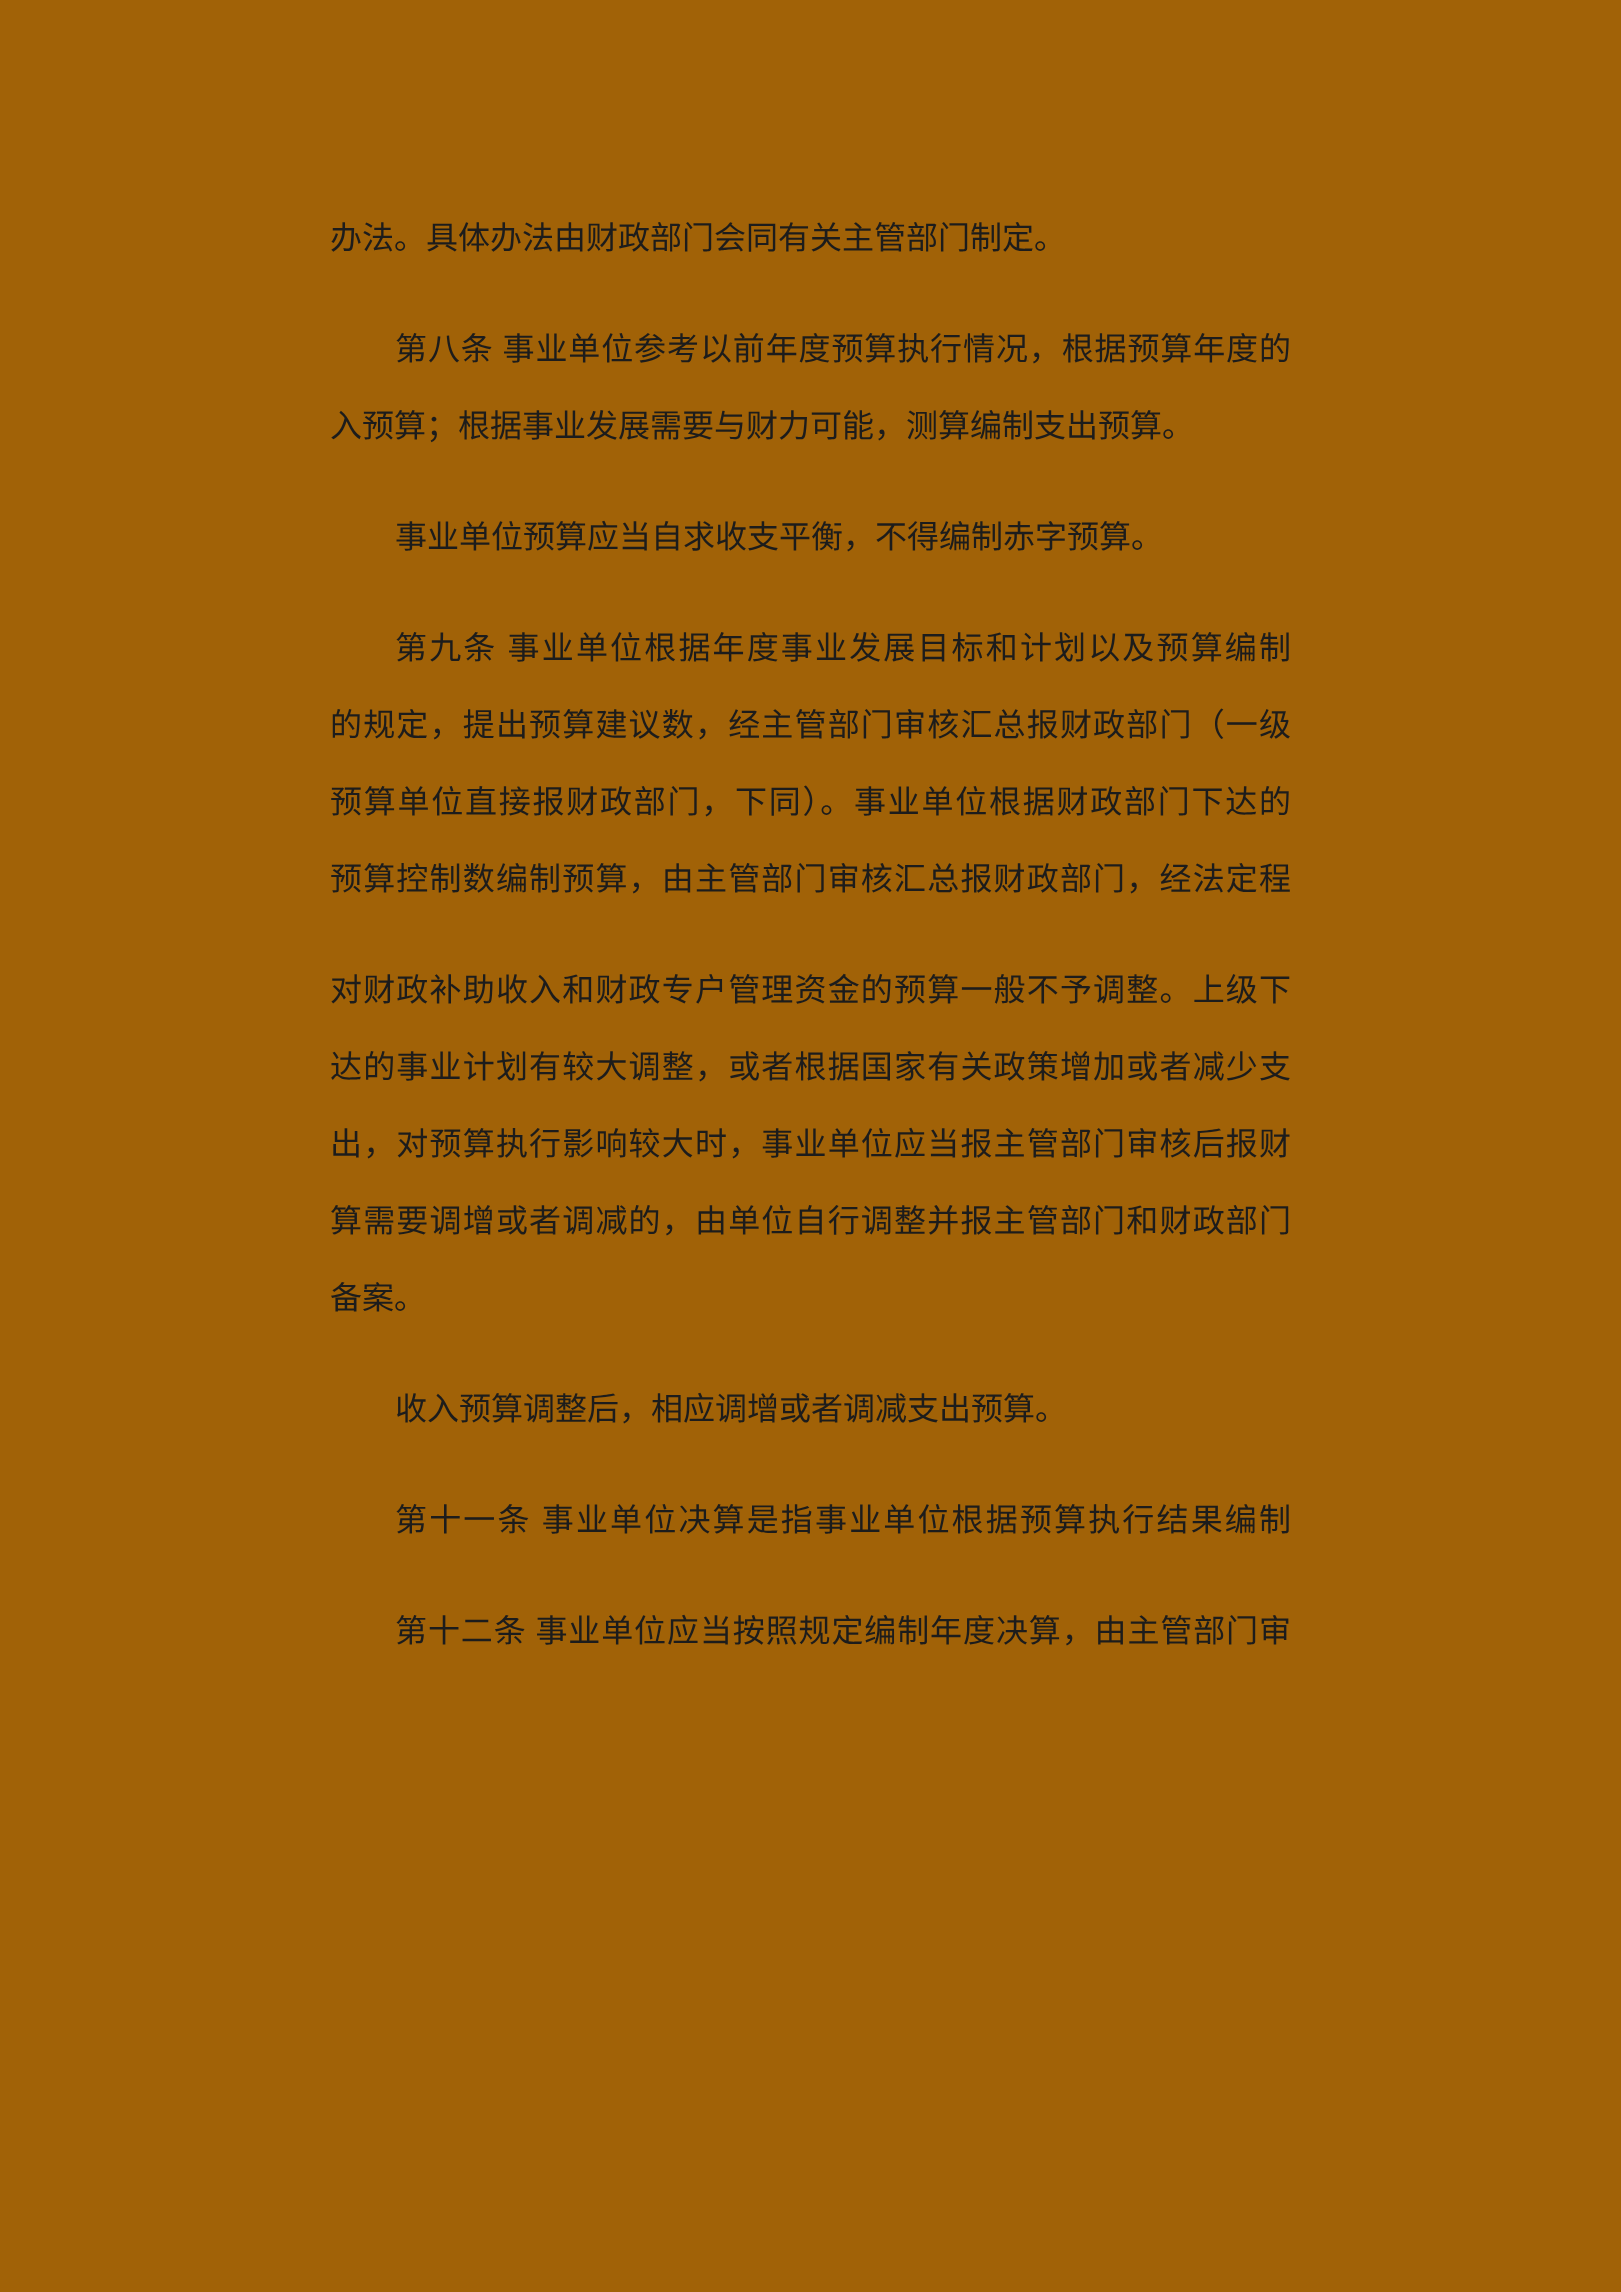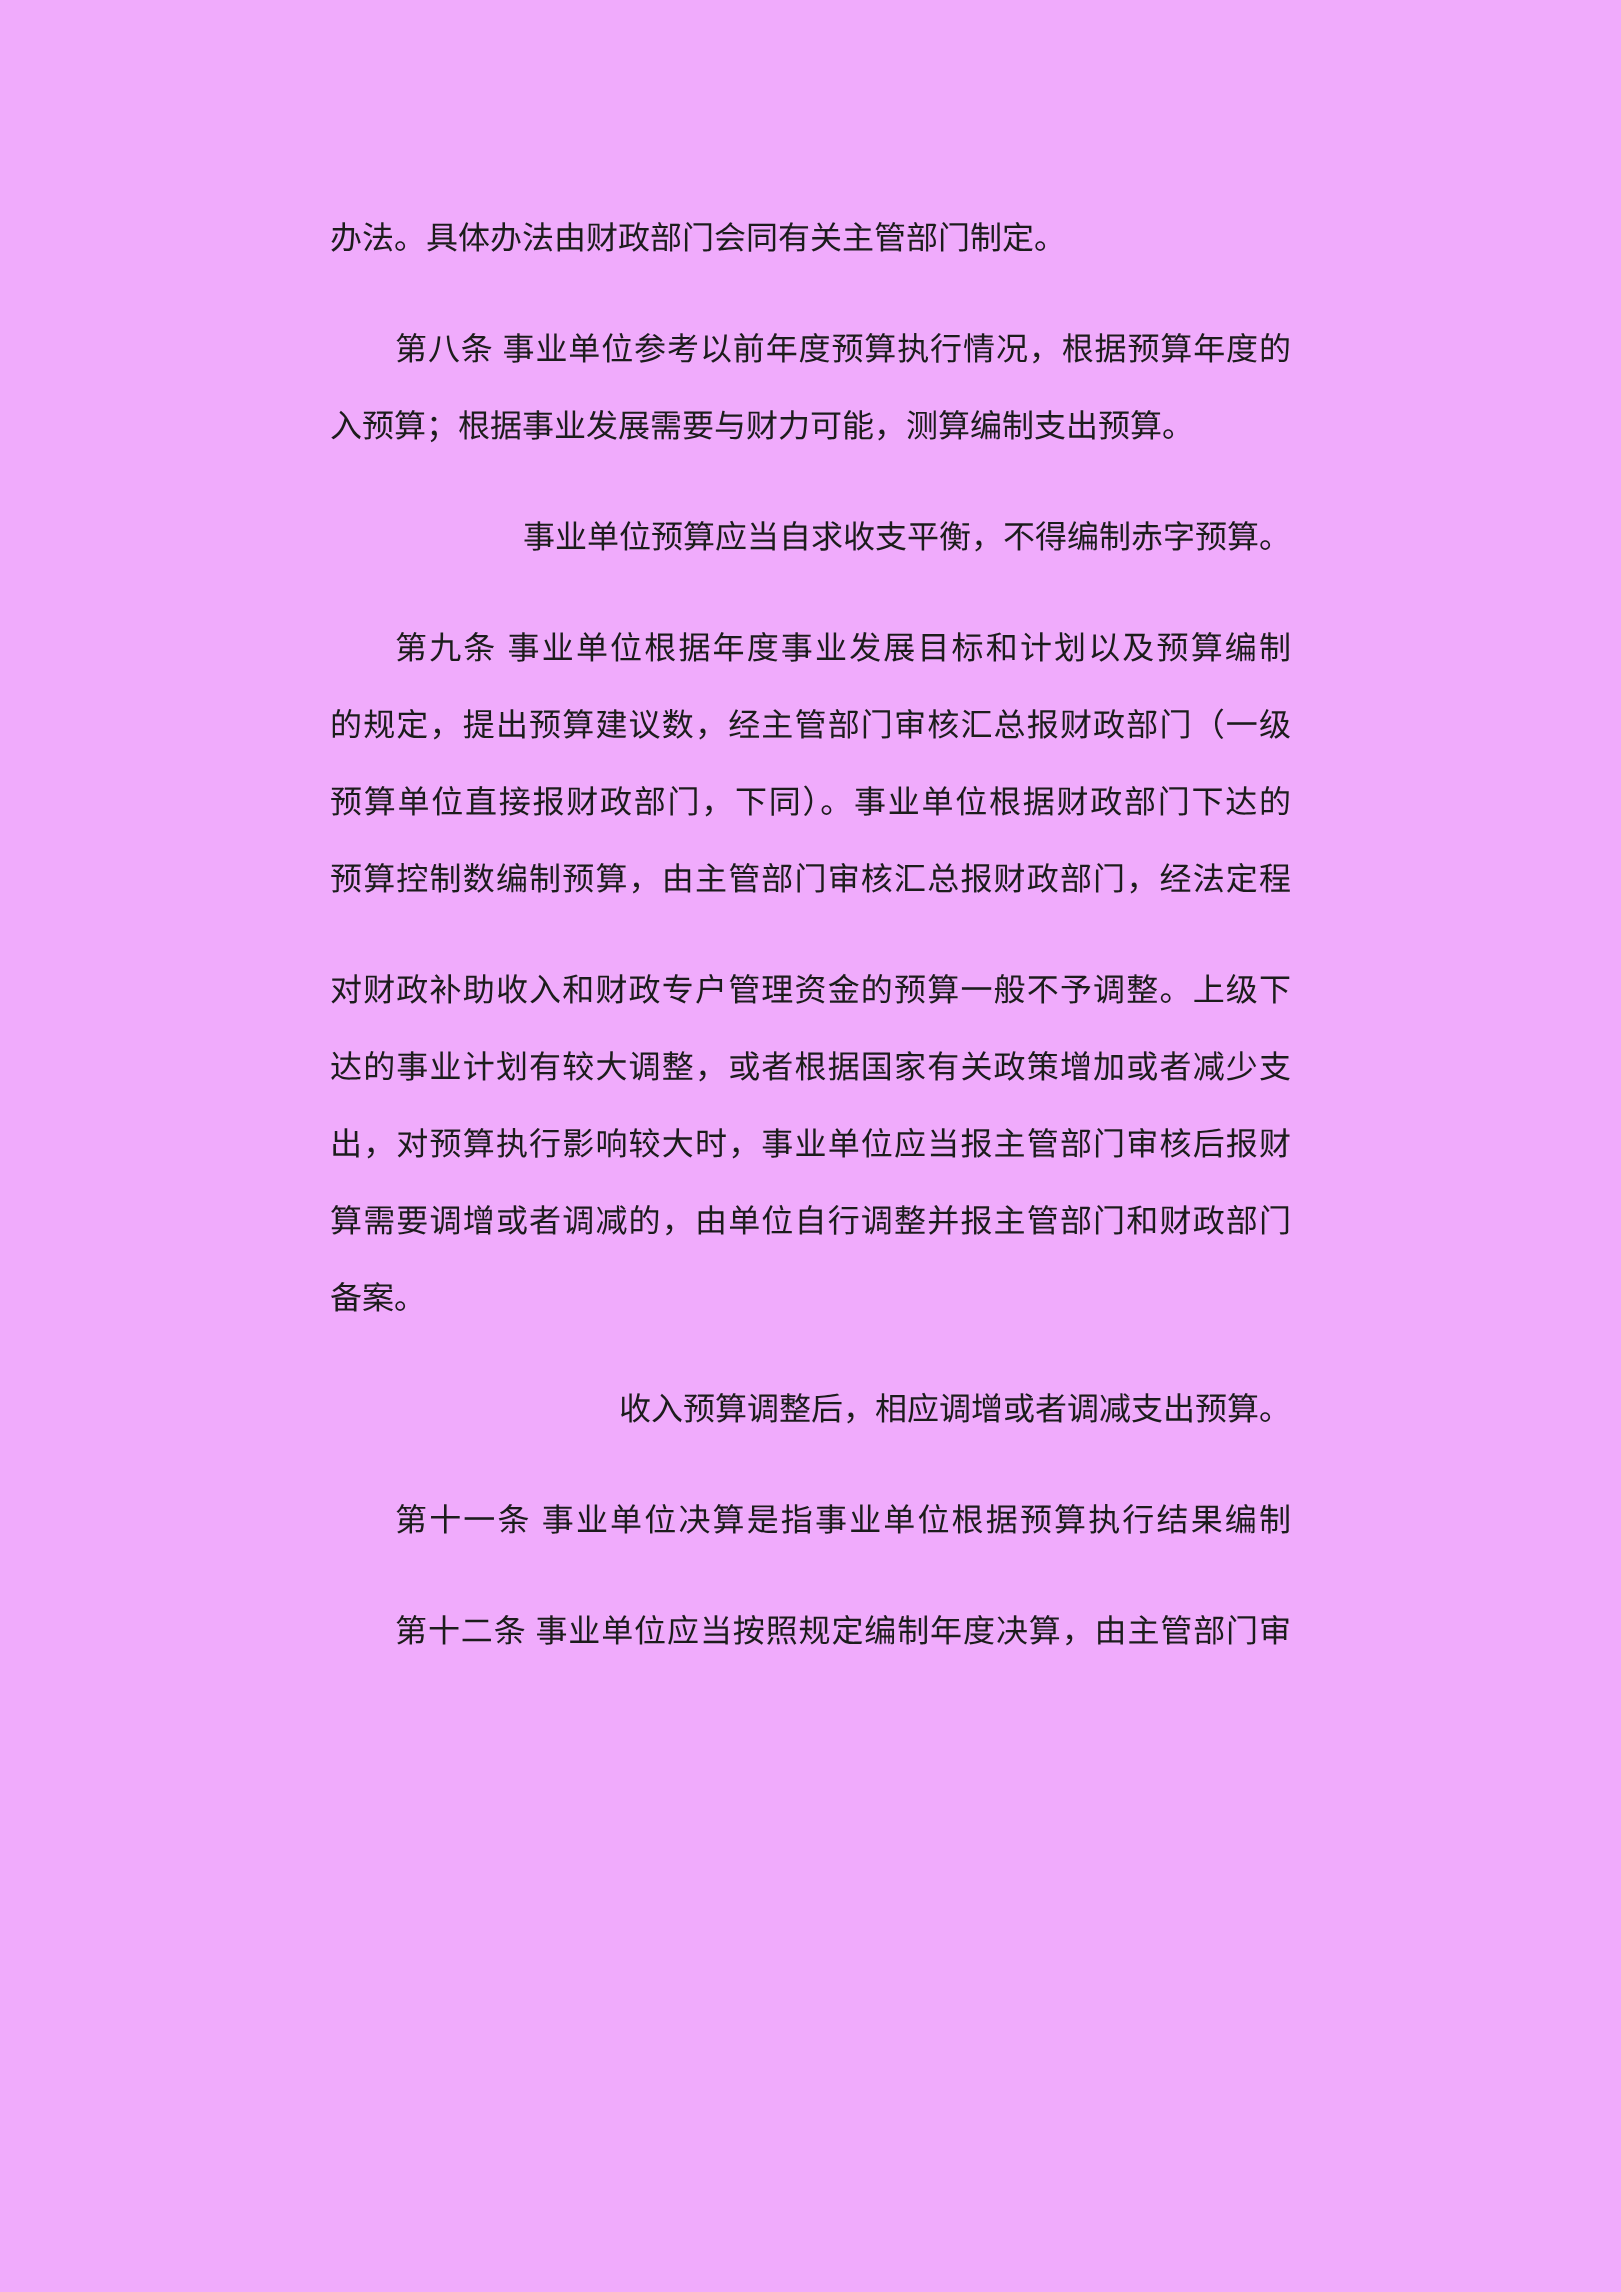--- a/index.html
+++ b/index.html
@@ -36,27 +36,26 @@
   }
   
   .line.fill {
     text-align: justify;
     text-align-last: justify;
     text-justify: inter-character;
   }
   
   .line.indent {
     text-indent: 65px;
-    text-align: right;
   }
 </style>
 </head>
 <body>
 
-<div class="page" style="background: #f0abfc;">
+<div class="page" style="background: #a16207;">
   <div class="doc" id="doc">
       <div class="para" style="color: rgb(28, 28, 28);">
         <div class="line">办法。具体办法由财政部门会同有关主管部门制定。</div>
       </div>
       <div class="para" style="color: rgb(28, 28, 28);">
         <div class="line fill indent">第八条 事业单位参考以前年度预算执行情况，根据预算年度的</div>
         <div class="line">入预算；根据事业发展需要与财力可能，测算编制支出预算。</div>
       </div>
       <div class="para" style="color: rgb(28, 28, 28);">
         <div class="line indent">事业单位预算应当自求收支平衡，不得编制赤字预算。</div>

